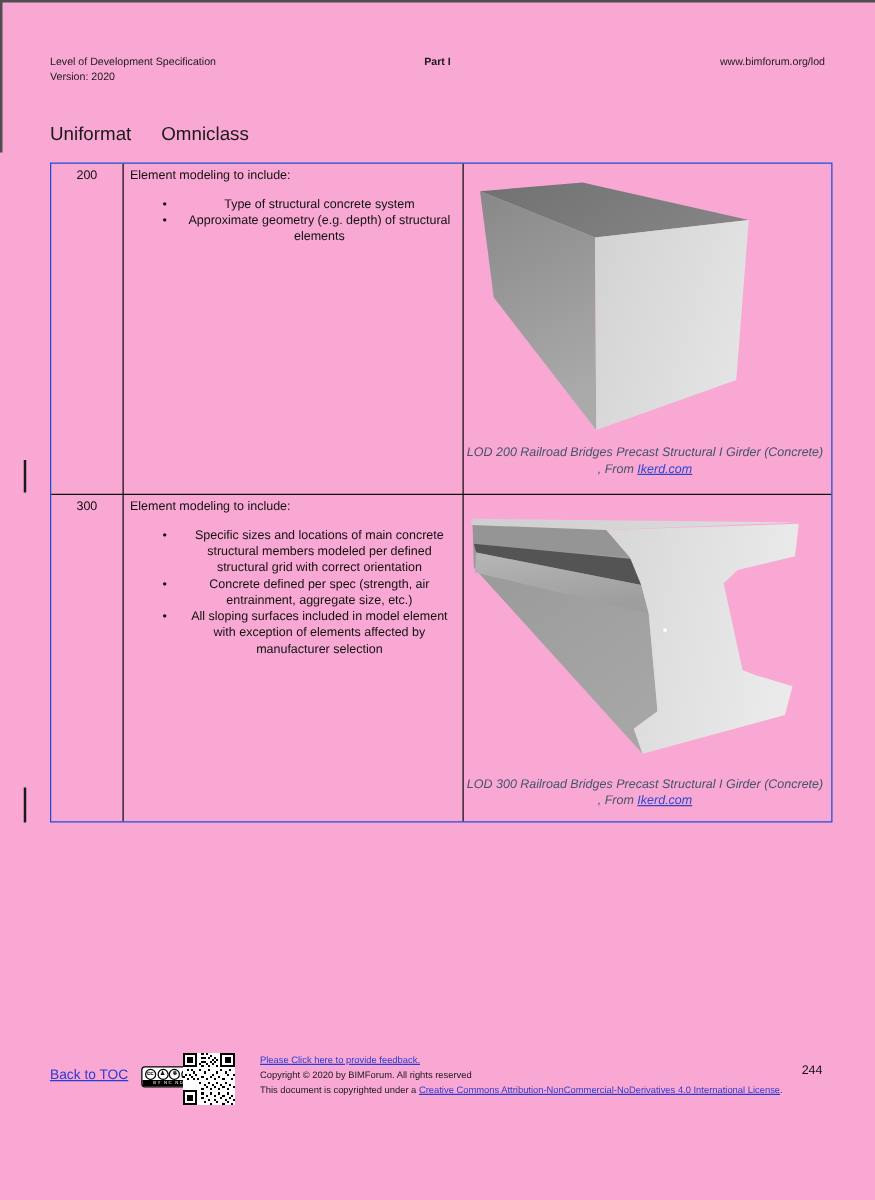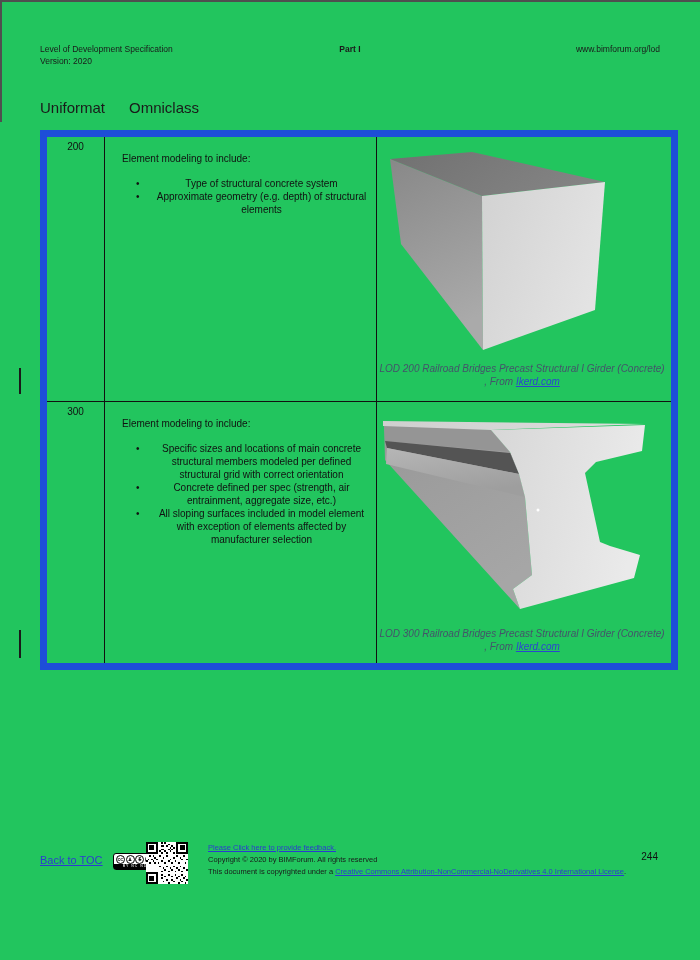--- a/index.html
+++ b/index.html
@@ -1,42 +1,42 @@
 <!DOCTYPE html>
 <html><head>
 <meta charset="utf-8">
 <style>
   html,body{margin:0;padding:0;background:#ffffff;}
-  #page{position:relative;width:700px;height:960px;background:#22c55e;
+  #page{position:relative;width:700px;height:960px;background:#f9a8d4;
         font-family:"Liberation Sans","DejaVu Sans",sans-serif;color:#111;overflow:hidden;}
   
   #edge-top{position:absolute;left:0;top:0;width:700px;height:2px;background:#4f4f4f;}
   #edge-left{position:absolute;left:0;top:0;width:2px;height:122px;background:#4f4f4f;}
 
   
   .hdr{position:absolute;top:43px;font-size:8.5px;line-height:12px;color:#1a1a1a;}
   #hdr-left{left:40px;}
   #hdr-center{left:0;width:700px;text-align:center;font-weight:bold;}
   #hdr-right{right:40px;text-align:right;}
 
   
   #title{position:absolute;left:40px;top:88px;font-size:15px;color:#1a1a1a;margin-top:11px;}
   #title .w2{margin-left:24px;}
 
   
-  #lod-table{position:absolute;left:40px;top:130px;width:624px;height:526px;border:7px solid #1d4ed8;}
+  #lod-table{position:absolute;left:40px;top:130px;width:624px;height:526px;border:1px solid #1d4ed8;}
   .vline{position:absolute;top:0;width:1px;height:526px;background:#111;}
   #vline1{left:57px;} #vline2{left:329px;}
   #hline{position:absolute;left:0;top:264px;width:624px;height:1px;background:#111;}
   .cell{position:absolute;box-sizing:border-box;}
   .lod-cell{width:57px;text-align:center;padding-top:4px;font-size:10px;}
   .content-cell{left:58px;width:271px;padding:3px 0 0 5px;font-size:10px;line-height:13px;}
   .img-cell{left:328px;width:294px;text-align:center;}
   .row1{top:0;height:264px;} .row2{top:265px;height:261px;}
-  .intro{margin:12px;}
+  .intro{margin:0;}
   ul.blist{margin:10px 0 0 0;padding:0 5px 0 26px;list-style:none;text-align:center;}
   ul.blist li{position:relative;padding-left:18px;max-width:215px;}
   ul.blist li::before{content:"\2022";position:absolute;left:0;top:0;}
   .caption{position:absolute;left:4px;top:225px;width:286px;font-size:10px;line-height:13px;
            font-style:italic;color:#44546A;}
   .caption a{color:#2c46cf;text-decoration:underline;}
 
   
   .change-bar{position:absolute;width:2px;background:#1a1a1a;}
   #cb1{left:19px;top:368px;height:26px;}

